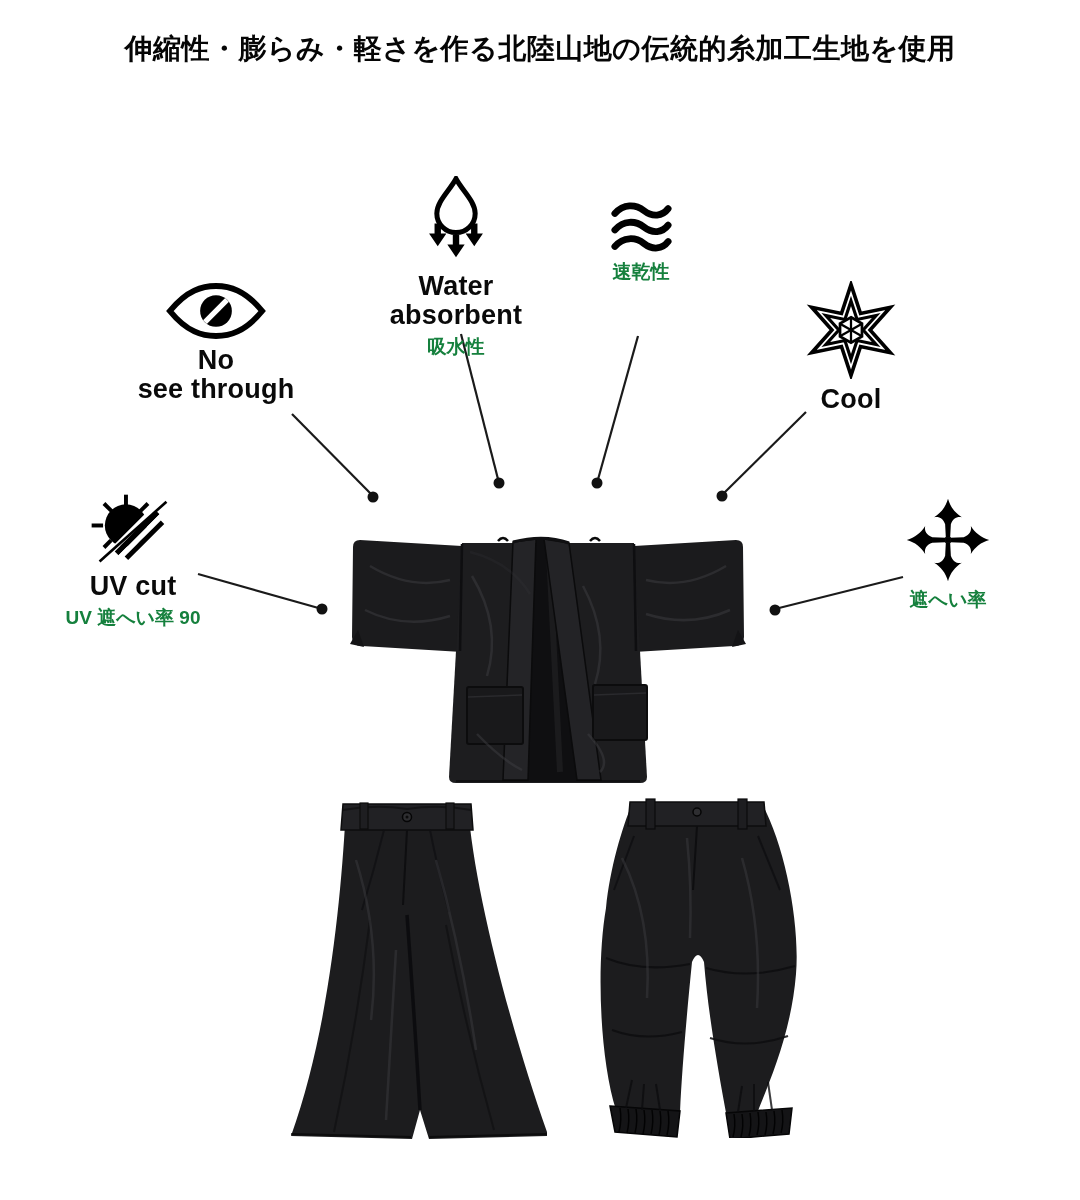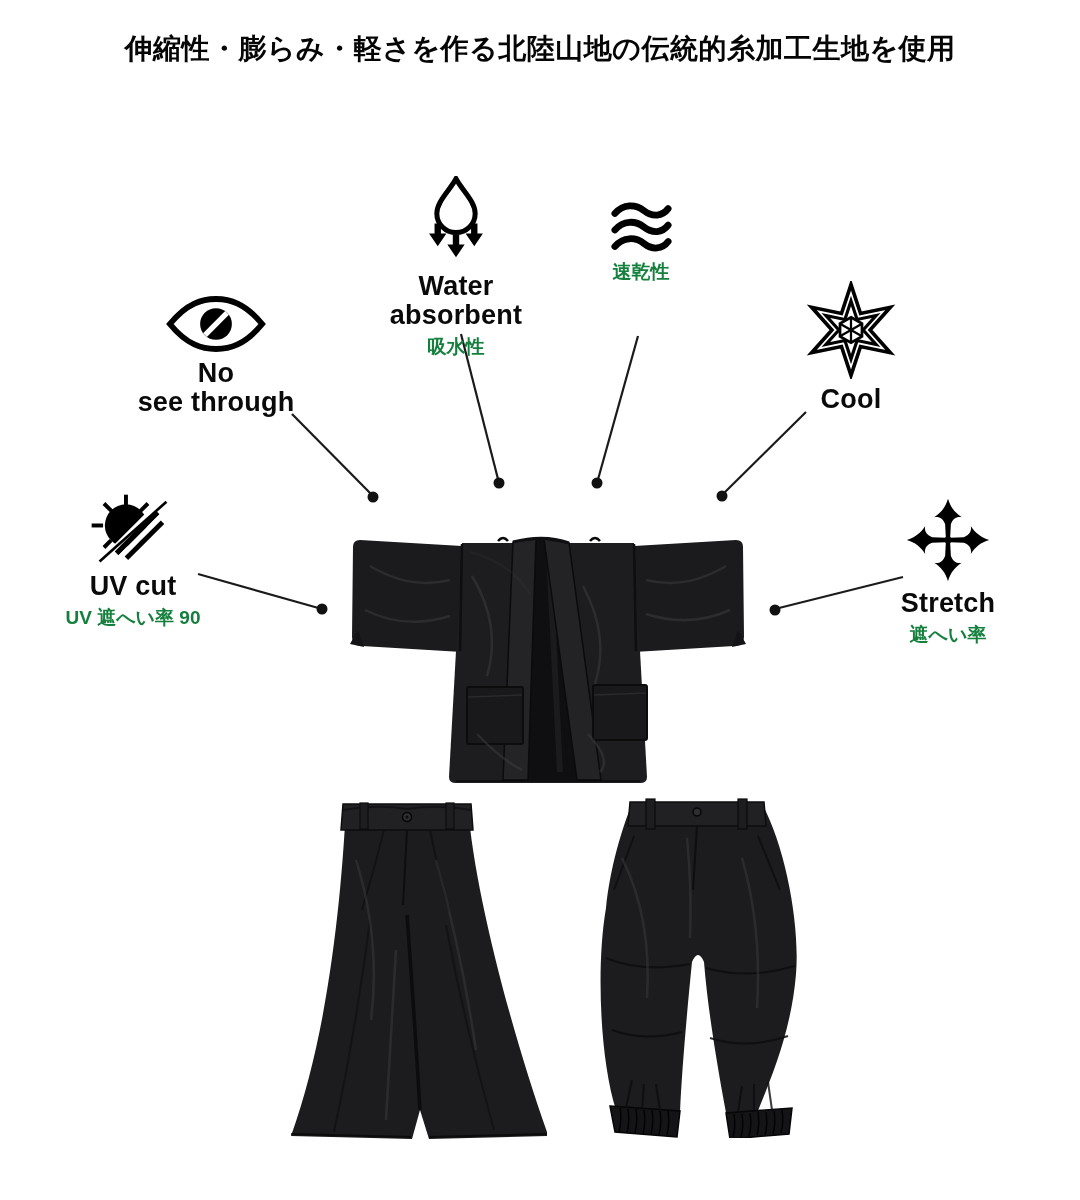--- a/index.html
+++ b/index.html
@@ -16,21 +16,21 @@
     font-size:24px; font-weight:700; letter-spacing:0.3px; color:#050505;
   }
   .feature { position:absolute; width:220px; text-align:center; z-index:3; }
   .feature .icn { display:flex; justify-content:center; align-items:flex-end; }
   .feature .en { font-size:27px; font-weight:700; line-height:1.07; letter-spacing:0.2px; color:#0a0a0a; margin-top:6px; }
   .feature .en span { display:block; }
   .feature .ja { font-size:19px; font-weight:700; margin-top:4px; color:#15803d; }
 
   .f-water   { left:346px; top:176px; }
   .f-quick   { left:531px; top:201px; }
-  .f-nosee   { left:106px; top:295px; }
+  .f-nosee   { left:106px; top:282px; }
   .f-cool    { left:741px; top:281px; }
   .f-uv      { left:23px;  top:492px;text-align:center; }
   .f-stretch { left:838px; top:497px; }
   .f-water .en, .f-quick .en { margin-top:12px; }
   .f-uv .icn { margin-bottom:6px; }
 
   .connectors { position:absolute; left:0; top:0; z-index:2; pointer-events:none; }
   .garment { position:absolute; z-index:1; }
   .g-jacket { left:350px; top:534px; }
   .g-wide-pants { left:286px; top:800px; }
@@ -166,24 +166,20 @@
       <svg width="86" height="86" viewBox="-48 -48 96 96">
         <g fill="#000000">
           <path id="ar" d="M0,-46 C-2.5,-37 -8,-30 -15.5,-25.5 C-9.5,-26.5 -5.5,-24 -3.2,-17.5 L-2.4,-2.5 L2.4,-2.5 L3.2,-17.5 C5.5,-24 9.5,-26.5 15.5,-25.5 C8,-30 2.5,-37 0,-46 Z"></path>
           <use href="#ar" transform="rotate(90)"></use>
           <use href="#ar" transform="rotate(180)"></use>
           <use href="#ar" transform="rotate(270)"></use>
           <rect x="-3.2" y="-3.2" width="6.4" height="6.4"></rect>
         </g>
       </svg>
     </div>
-    <div class="en">
-      <span>Stretch</span>
-      <span></span>
-    </div>
     <div class="ja">遮へい率</div>
   </div>
 
   <div class="garment g-jacket">
     <svg width="396" height="252" viewBox="0 0 396 252">
 
       <path d="M112,12 L10,6 Q3,6 3,13 L2,103 Q2,112 12,112 L112,118 Z" fill="#1b1b1d"></path>
       <path d="M8,96 L0,110 L14,113 Z" fill="#141416"></path>
       <path d="M284,12 L386,6 Q393,6 393,13 L394,103 Q394,112 384,112 L284,118 Z" fill="#1b1b1d"></path>
       <path d="M388,96 L396,110 L382,113 Z" fill="#141416"></path>

